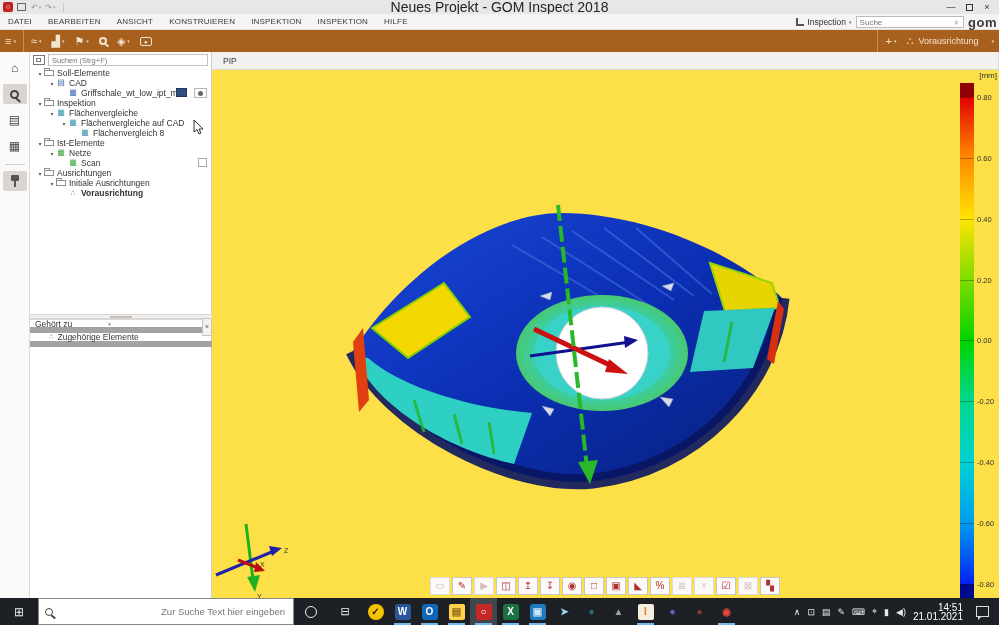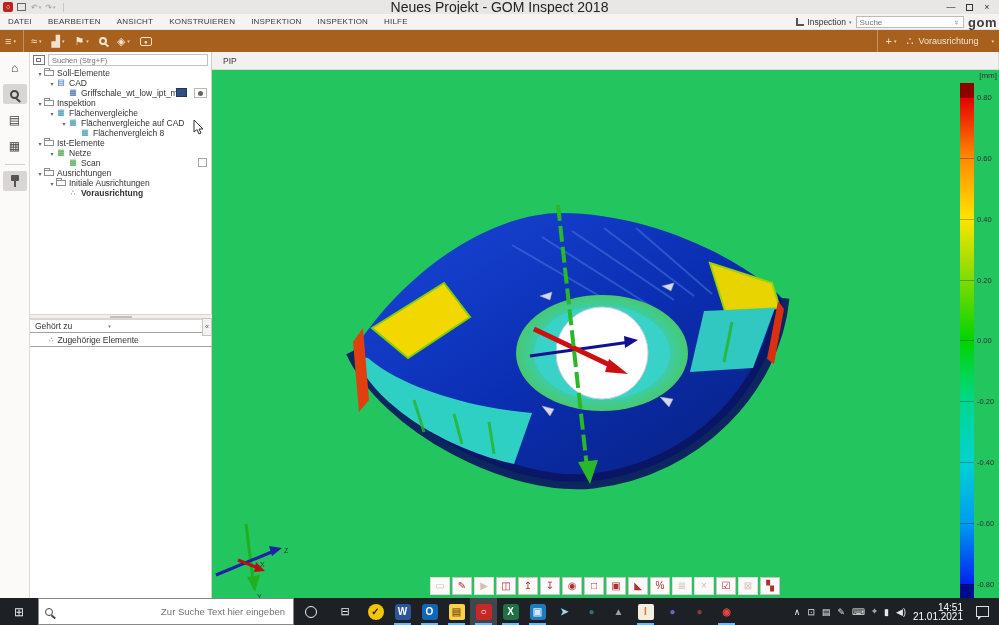--- a/index.html
+++ b/index.html
@@ -68,32 +68,32 @@
   .tlab{overflow:hidden;}
   .bold .tlab{font-weight:bold;}
   .swatch{position:absolute;right:24px;top:0px;width:11px;height:9px;background:#2f4f83;border:1px solid #22355c;}
   .eyebtn{position:absolute;right:4px;top:0px;width:13px;height:10px;border:1px solid #b9b6b3;background:#fff;display:flex;align-items:center;justify-content:center;}
   .eyebtn i{width:5px;height:5px;border-radius:50%;background:#666;}
   .chk{position:absolute;right:4px;top:0px;width:9px;height:9px;border:1px solid #aaa;background:#fff;}
   .cursor{position:absolute;left:163px;top:68px;z-index:5;}
   .split{position:absolute;left:0;top:262px;width:182px;height:5px;background:#f1efee;border-top:1px solid #d9d6d3;border-bottom:1px solid #d9d6d3;}
   .split i{position:absolute;left:50%;top:1px;width:22px;height:2px;margin-left:-11px;background:#c2bfbc;}
   .collapse{position:absolute;right:-1px;top:266px;width:10px;height:18px;border:1px solid #c6c3c0;background:#f4f2f0;font-size:7px;color:#555;text-align:center;line-height:16px;z-index:4;}
-  .prow{position:relative;height:14px;display:flex;align-items:center;font-size:8.5px;color:#333;border-bottom:1px solid #a3a3a3;padding:0 5px;}
+  .prow{position:relative;height:14px;display:flex;align-items:center;font-size:8.5px;color:#333;border-bottom:6px solid #a3a3a3;padding:0 5px;}
   .prow.first{border-top:1px solid #d9d6d3;}
   .prow .pc{font-size:5px;color:#777;margin-left:36px;}
   .curico{width:8px;height:10px;margin:0 4px 0 14px;position:relative;}
   .curico i{position:absolute;left:1px;top:0;width:0;height:0;border-left:4px solid #222;border-bottom:4px solid transparent;border-top:6px solid #222;transform:rotate(-18deg);}
   .relico{font-size:7px;color:#444;margin:0 4px 0 14px;}
 
   
   .mn{position:absolute;left:212px;top:52px;width:787px;height:546px;}
   .tabbar{height:18px;background:#f3f1ef;border-bottom:1px solid #dad7d4;display:flex;flex-direction:column;}
   .tab{padding:0 11px;font-size:8.5px;color:#3a3a3a;line-height:18px;border-right:1px solid #dcd9d6;}
-  .vp{position:relative;width:787px;height:528px;background:#22c55e;overflow:hidden;}
+  .vp{position:relative;width:787px;height:528px;background:#fde047;overflow:hidden;}
 
   
   .cb{position:absolute;left:748px;top:0;width:39px;height:528px;}
   .cb .unit{position:absolute;right:2px;top:1px;font-size:8px;color:#333;}
   .capT{position:absolute;left:0;top:13px;width:14px;height:14px;background:#8f0000;}
   .grad{position:absolute;left:0;top:27px;width:14px;height:487px;
     background:linear-gradient(to bottom,#e30000 0%,#ff8a00 12.5%,#ffe400 25%,#7fdc00 37.5%,#00d400 50%,#00d78f 62.5%,#00d2d2 75%,#009cf0 87.5%,#0022f2 100%);}
   .capB{position:absolute;left:0;top:514px;width:14px;height:14px;background:#000a8f;}
   .tick{position:absolute;left:0;width:14px;height:1px;background:rgba(0,0,0,.28);}
   .tlb{position:absolute;left:17px;width:24px;font-size:7.5px;color:#333;}

